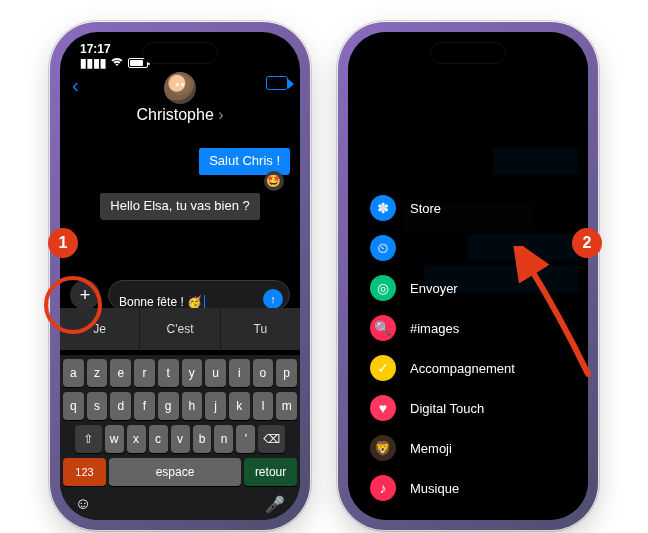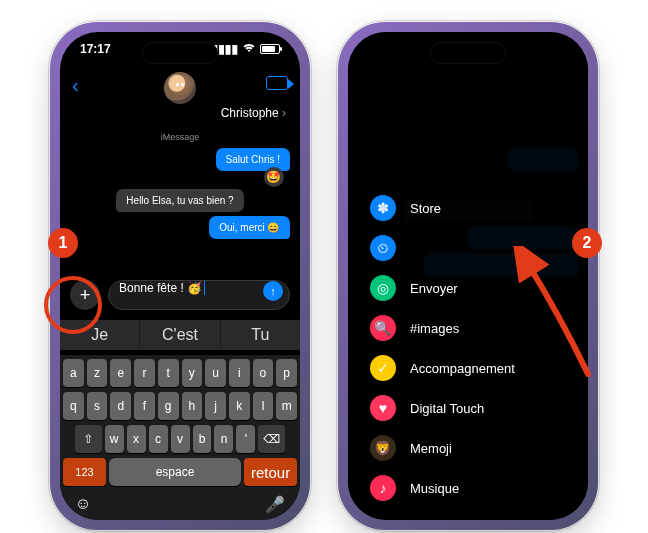--- a/index.html
+++ b/index.html
@@ -66,20 +66,21 @@
   }
   
   .status-bar {
     position: absolute;
     top: 10px; left: 0; right: 0;
     display: flex; justify-content: space-between;
     padding: 0 20px;
     color: #fff;
     font-size: 12px; font-weight: 600;
     z-index: 40;
+    flex-direction: column;
   }
   .status-right { display:flex; gap:4px; align-items:center; }
   .signal, .wifi { display:inline-block; }
   .battery-ico {
     width: 20px; height: 10px; border:1px solid #fff; border-radius:2px;
     position: relative;
   }
   .battery-ico::after {
     content:""; position:absolute; right:-3px; top:2px; width:2px; height:4px;
     background:#fff; border-radius:1px;
@@ -116,38 +117,38 @@
     overflow:hidden;
   }
   .avatar::after{
     content:""; position:absolute; inset:0;
     background:
       radial-gradient(circle at 50% 40%, rgba(0,0,0,0) 10px, rgba(0,0,0,0.1) 11px),
       radial-gradient(circle at 58% 40%, rgba(255,255,255,0.8) 1.5px, transparent 2px),
       radial-gradient(circle at 42% 40%, rgba(255,255,255,0.8) 1.5px, transparent 2px);
   }
   .contact-name {
-    color: #fff; font-size: 12px; display:block;text-align:right;
+    color: #fff; font-size: 16px; display:block;
   }
   .contact-name .chev { color:#888; }
   .imsg {
     color:#8e8e93; font-size:9px; position:absolute; top:100px; width:100%; text-align:center;
   }
   .messages {
     position:absolute; top:112px; left:0; right:0; bottom:234px;
     padding: 0 10px;
   }
   .row { display:flex; margin:4px 0; }
   .row.sent { justify-content:flex-end; }
   .row.recv { justify-content:center; position:relative; }
   .bubble {
     max-width: 78%;
     padding:5px 10px;
-    border-radius:7px;
-    font-size:10px;
+    border-radius:2px;
+    font-size:13px;
     line-height:1.3;
     color:#fff;
   }
   .sent .bubble { background:#0a84ff; border-bottom-right-radius:4px; }
   .recv .bubble { background:#3a3a3c; border-bottom-left-radius:4px; }
   .tapback {
     position:absolute; right:6px; top:-16px;
     width:20px; height:20px; border-radius:50%;
     background:#3a3a3c; font-size:12px; text-align:center; line-height:20px;
   }
@@ -159,56 +160,56 @@
   }
   .plus-btn {
     width:30px; height:30px; border-radius:50%;
     background:#2c2c2e; color:#fff;
     display:flex; align-items:center; justify-content:center;
     font-size:18px; font-weight:300;
   }
   .input-pill {
     flex:1; height:30px; border-radius:16px;
     background:#1c1c1e; border:1px solid #3a3a3c;
-    display:flex; align-items:flex-start; padding:0 6px 0 10px;
+    display:flex; align-items:flex-end; padding:0 6px 0 10px;
     color:#fff; font-size:12px;
     position:relative;
   }
   .input-pill .cursor { display:inline-block; width:1px; height:14px; background:#0a84ff; margin-left:2px; vertical-align:middle; }
   .send {
     width:20px; height:20px; border-radius:50%; background:#0a84ff;
     display:flex; align-items:center; justify-content:center;
     color:#fff; font-size:11px;
     margin-left:auto;
   }
   
   .predict {
     position:absolute; bottom:170px; left:0; right:0;
-    display:flex; height:30px; background:#2a2a2c;
-    color:#ddd; font-size:16px;
+    display:flex; height:42px; background:#2a2a2c;
+    color:#ddd; font-size:12px;
   }
   .predict span { flex:1; display:flex; align-items:center; justify-content:center; border-right:1px solid #1a1a1c; }
   .predict span:last-child{ border-right:none; }
   .kbd {
     position:absolute; bottom:0; left:0; right:0;
     background:#1c1c1e;
     padding:4px 3px 6px;
   }
   .krow { display:flex; gap:3px; justify-content:center; margin-bottom:5px; }
   .key {
     flex:1; height:28px; border-radius:4px;
     background:#646464; color:#fff;
     font-size:12px; display:flex; align-items:center; justify-content:center;
     box-shadow:0 1px 0 #000;
   }
   .krow.r3 { padding:0 12px; }
   .key.wide { flex:1.4; background:#3b3b3d; }
-  .key.space { flex:4; background:#646464;border-radius:6px; }
+  .key.space { flex:4; background:#646464; }
   .key.num { flex:1.3; background:#c2410c; font-size:11px;}
-  .key.ret { flex:1.6; background:#c2410c; font-size:15px;}
+  .key.ret { flex:1.6; background:#14532d; font-size:12px;}
   .kbd-bottom { display:flex; justify-content:space-between; padding:4px 12px 0; color:#fff; font-size:16px; }
 
   
   .dimbg {
     position:absolute; inset:0;
     background:#000;
     filter:brightness(0.25) blur(1px);
   }
   .dimbg .messages{ opacity:0.4; }
   .sheet {
@@ -278,34 +279,30 @@
 
       <div class="nav">
         <span class="back">‹</span>
         <div class="avatar"></div>
         <span class="contact-name">
           <span>Christophe</span><span class="chev"> ›</span>
         </span>
         <span class="video"></span>
       </div>
 
-      <div class="imsg">iMessage</div>
 
       <div class="messages">
         <div class="row sent">
             <div class="bubble">Salut Chris !</div>
           </div>
         <div class="row sent" style="justify-content:flex-end; position:relative; margin-top:12px;">
           <div class="tapback">🤩</div>
         </div>
         <div class="row recv" style="margin-top:6px;">
             <div class="bubble">Hello Elsa, tu vas bien ?</div>
-          </div>
-        <div class="row sent">
-            <div class="bubble">Oui, merci 😄</div>
           </div>
       </div>
 
       <div class="compose">
         <div class="plus-btn">+</div>
         <div class="input-pill">
           <span>Bonne fête ! 🥳</span>
           <span class="cursor"></span>
           <span class="send">↑</span>
         </div>

